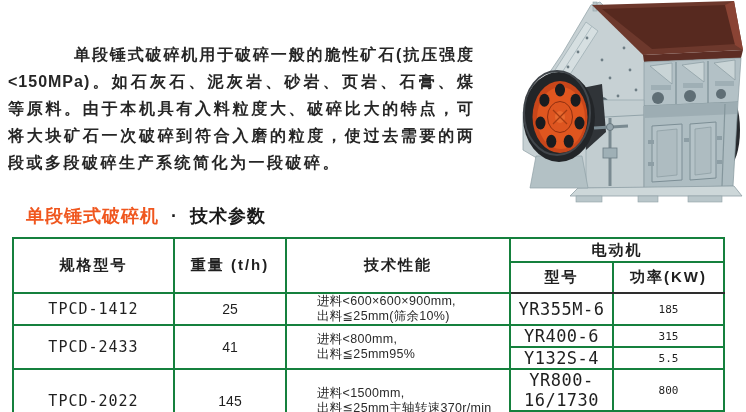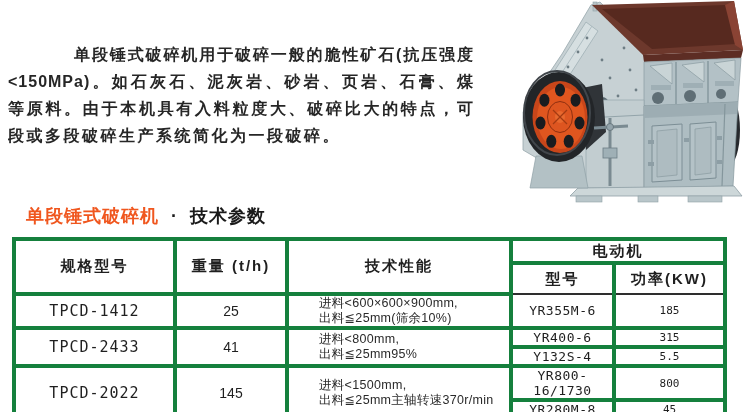--- a/index.html
+++ b/index.html
@@ -19,45 +19,46 @@
            letter-spacing:1px;color:#1a1a1a;white-space:nowrap;}
   .heading .hl{color:#f0571f;}
   .heading .sep{margin:0 6px;color:#1a1a1a;}
 
   
   .machine{position:absolute;left:490px;top:0;width:256px;height:210px;}
 
   
   table.spec{position:absolute;left:12px;top:237px;border-collapse:collapse;table-layout:fixed;
              width:711px;border:2px solid #2e2e2e;color:#1f1f1f;}
-  .spec th,.spec td{border:4px solid #15803d;text-align:center;vertical-align:middle;
+  .spec th,.spec td{border:2px solid #15803d;text-align:center;vertical-align:middle;
                     padding:0;overflow:hidden;}
   .spec thead th{font-size:15px;font-weight:600;letter-spacing:2px;}
   .spec tr.h1{height:24px;}
   .spec tr.h2{height:31px;}
   .spec tr.r-main{height:27px;}
   .spec tr.sub{height:15px;}
   .spec tbody tr.group-start th,.spec tbody tr.group-start td{border-top:2px solid #2e2e2e;}
   .spec thead tr.h2 th{border-bottom:2px solid #2e2e2e;}
   td.model{font-family:"DejaVu Sans Mono","Liberation Mono",monospace;font-size:15px;letter-spacing:1px;margin-top:9px;}
   td.num{font-family:Liberation Sans, sans-serif;font-size:14px;}
-  td.mmodel{font-family:"DejaVu Sans Mono","Liberation Mono",monospace;font-size:13px;letter-spacing:0.5px;}
+  td.mmodel{font-family:"DejaVu Sans Mono","Liberation Mono",monospace;font-size:17px;letter-spacing:0.5px;}
   td.psmall{font-family:"DejaVu Sans Mono","Liberation Mono",monospace;font-size:11px;}
   td.tech{text-align:left;padding-left:30px;font-size:12.5px;line-height:15px;font-weight:500;
           letter-spacing:0.3px;color:#2a2a2a;}
 </style>
 </head>
 <body>
 
 <div class="page">
 
   <div class="intro">
     <div class="iline first">单段锤式破碎机用于破碎一般的脆性矿石(抗压强度</div>
     <div class="iline">&lt;150MPa)。如石灰石、泥灰岩、砂岩、页岩、石膏、煤</div>
     <div class="iline">等原料。由于本机具有入料粒度大、破碎比大的特点，可</div>
+    <div class="iline">将大块矿石一次破碎到符合入磨的粒度，使过去需要的两</div>
     <div class="iline last">段或多段破碎生产系统简化为一段破碎。</div>
   </div>
 
   <h2 class="heading">
     <span class="hl">单段锤式破碎机</span>
     <span class="sep">·</span>
     <span class="rest">技术参数</span>
   </h2>
 
   <svg class="machine" viewBox="0 0 256 210" xmlns="http://www.w3.org/2000/svg">

